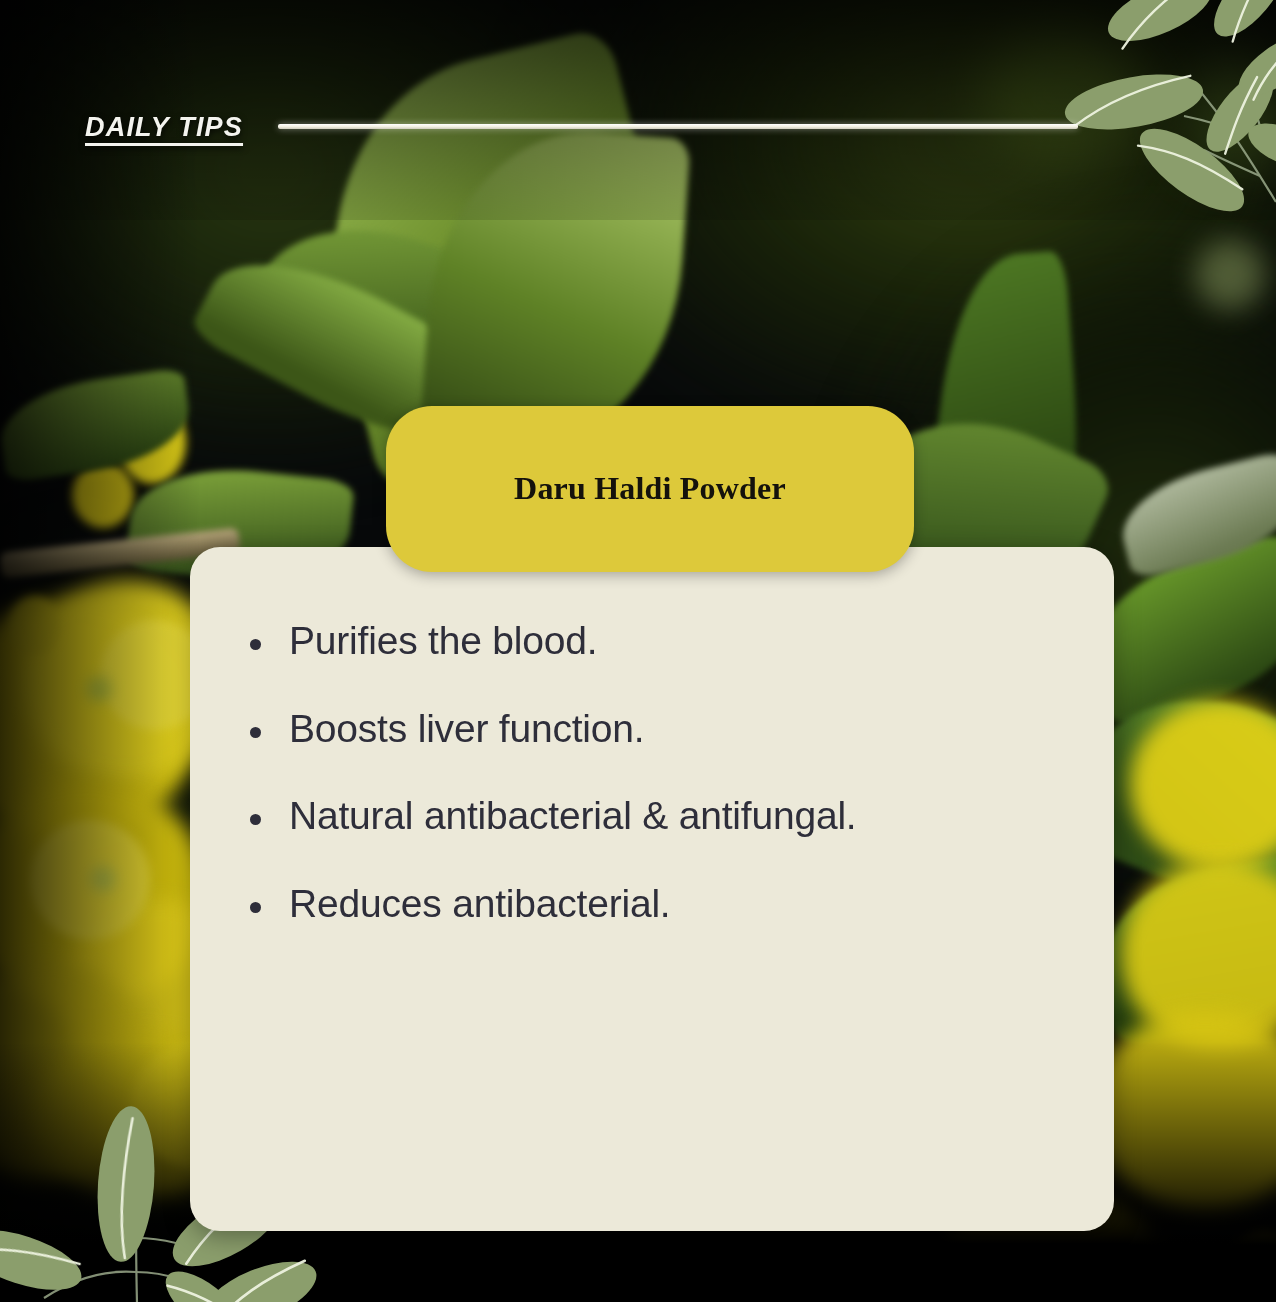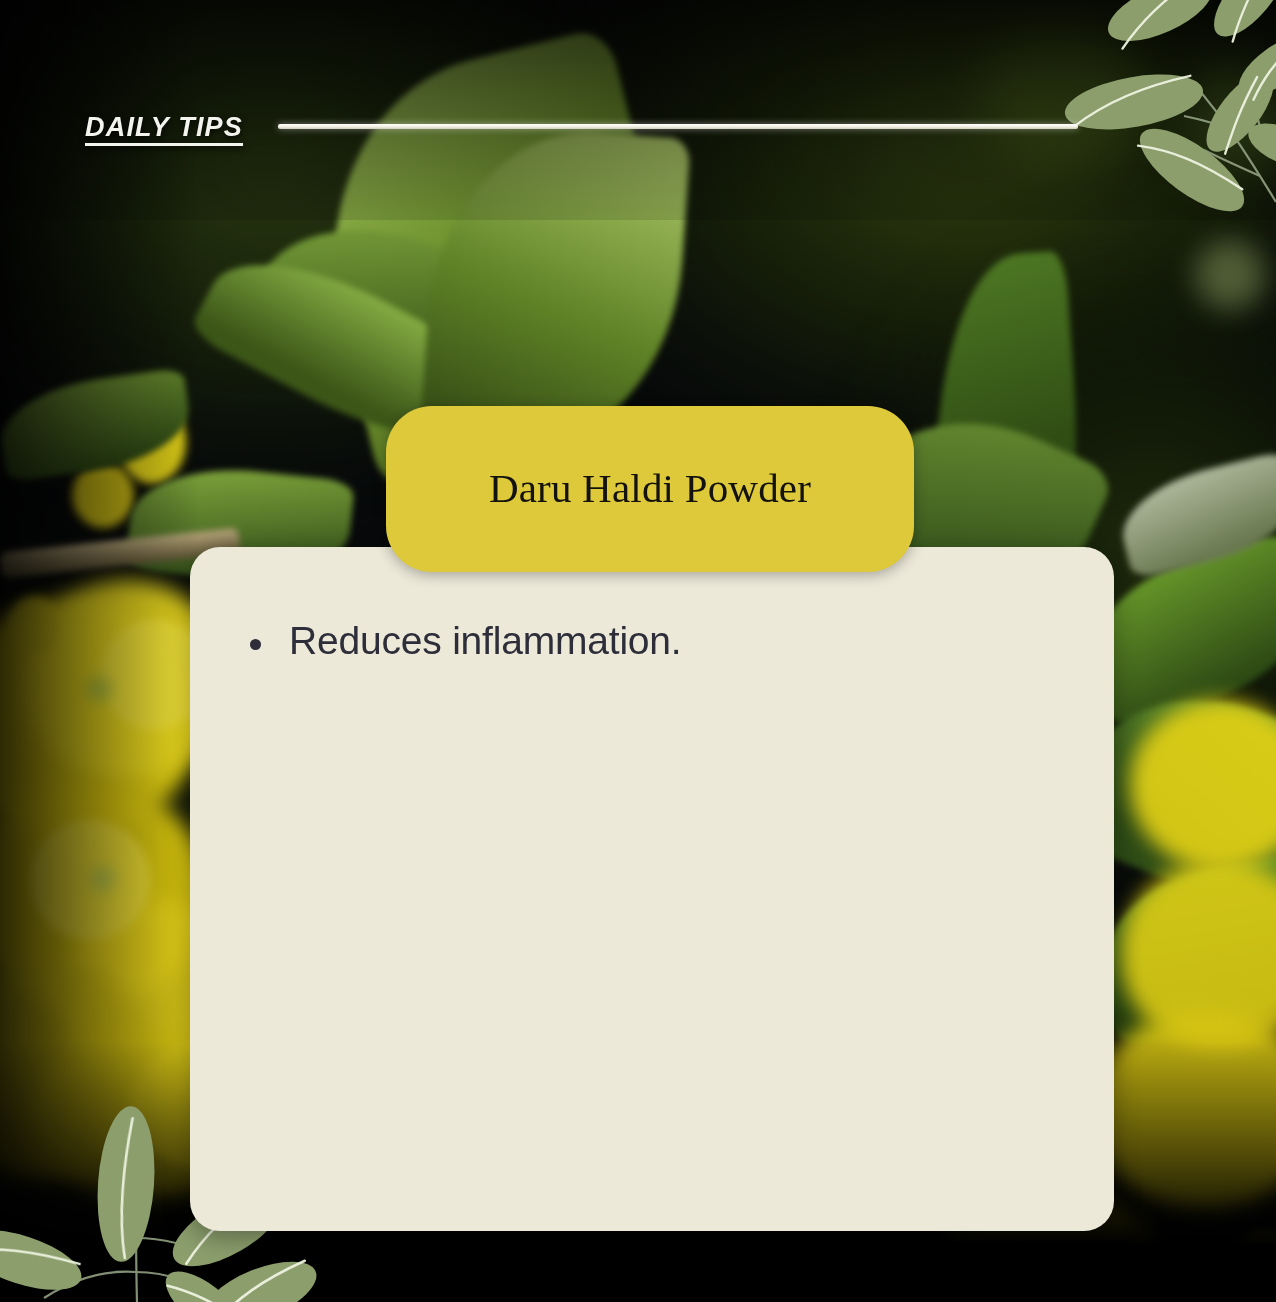--- a/index.html
+++ b/index.html
@@ -94,21 +94,21 @@
     z-index:6;
   }
   .title-pill .title-text{
     font-family:"Liberation Serif", serif;
     color:#14120c;
     text-align:center;
     line-height:1.06;
     padding:0 26px;
     letter-spacing:.2px;
   }
-  .title-line1{display:block;font-size:41px;font-weight:400;text-align:center;}
+  .title-line1{display:block;font-size:32px;font-weight:700;text-align:center;}
   .title-line2{display:block;font-size:41px;font-weight:700;}
 
   
   .content-card{
     position:absolute;left:190px;top:547px;
     width:924px;height:684px;
     background:#ece9d9;
     border-radius:30px;
     z-index:5;
     box-shadow:0 6px 26px rgba(0,0,0,.35);
@@ -258,18 +258,30 @@
   <div class="title-pill">
     <div class="title-text">
       <span class="title-line1">Daru Haldi Powder</span>
     </div>
   </div>
 
   <div class="content-card">
     <ul class="benefit-list">
       <li class="benefit-item">
         <span class="bullet-dot"></span>
-        <span class="benefit-text">Reduces inflammation.</span>
+        <span class="benefit-text">Purifies the blood.</span>
+      </li>
+      <li class="benefit-item">
+        <span class="bullet-dot"></span>
+        <span class="benefit-text">Boosts liver function.</span>
+      </li>
+      <li class="benefit-item">
+        <span class="bullet-dot"></span>
+        <span class="benefit-text">Natural antibacterial &amp; antifungal.</span>
+      </li>
+      <li class="benefit-item">
+        <span class="bullet-dot"></span>
+        <span class="benefit-text">Reduces antibacterial.</span>
       </li>
     </ul>
   </div>
 
 </div>
 
 </body></html>

